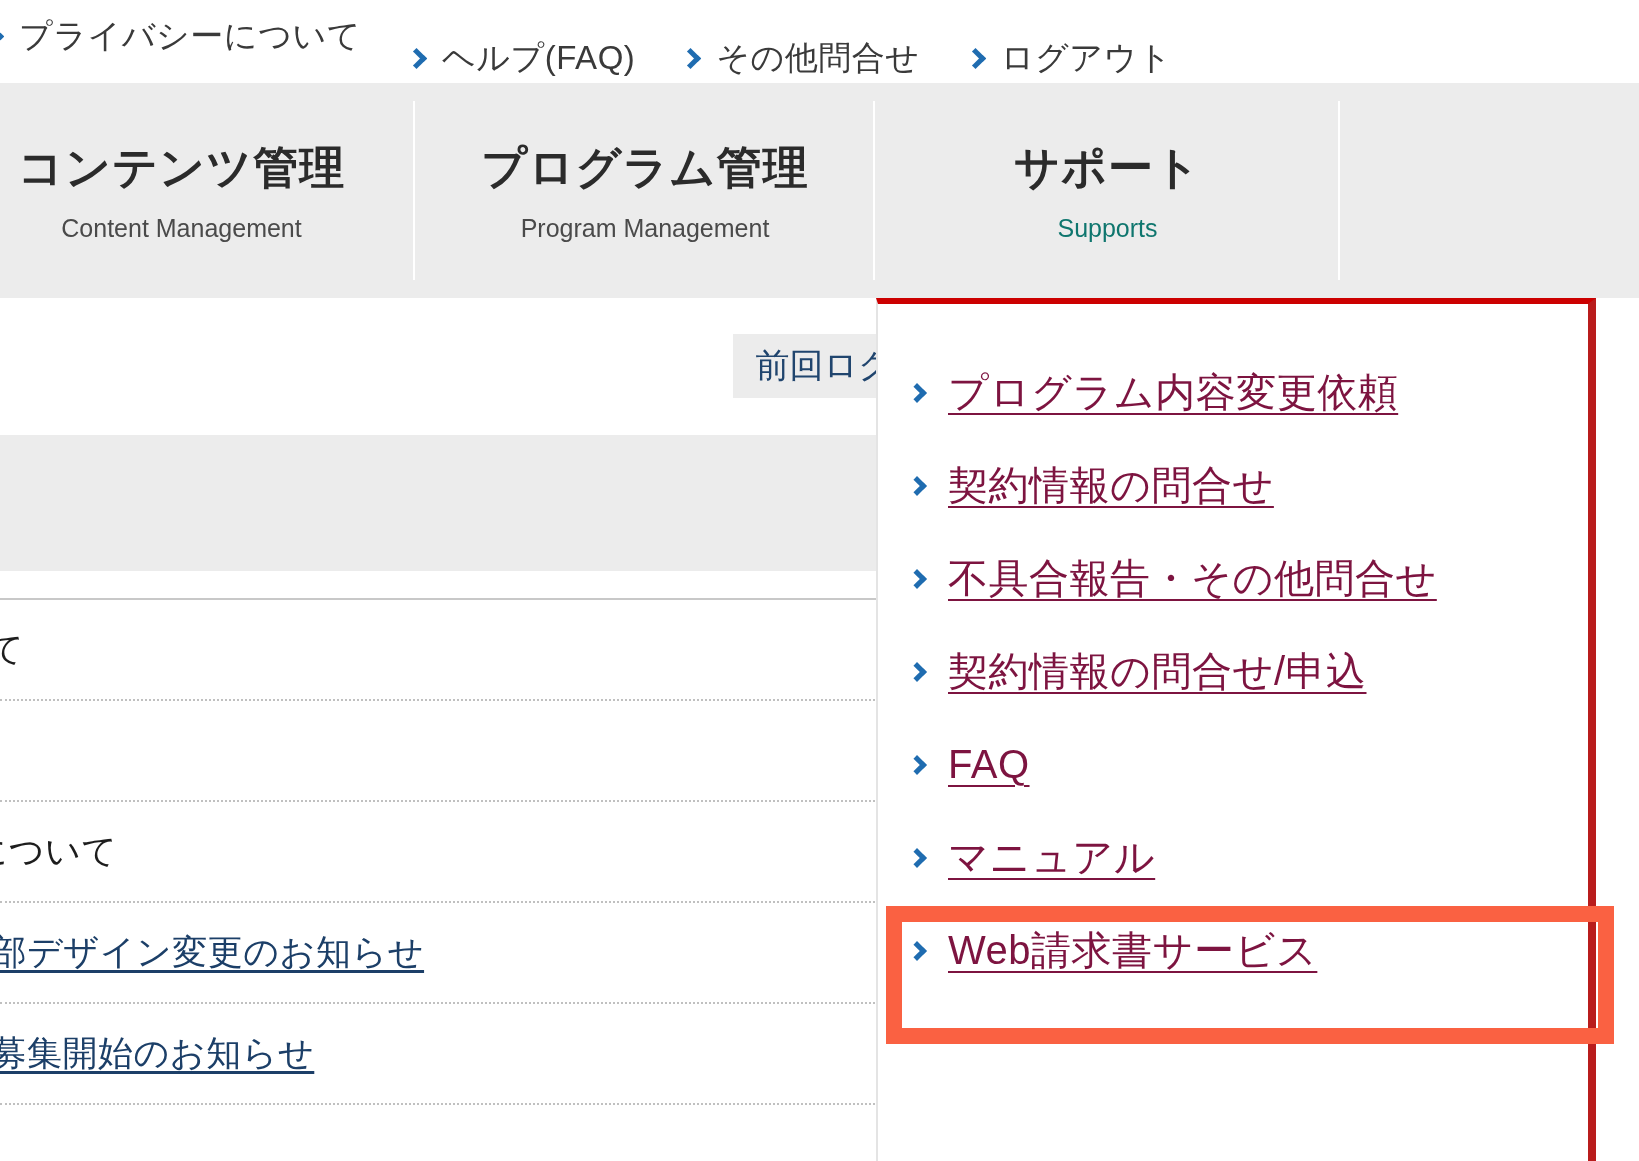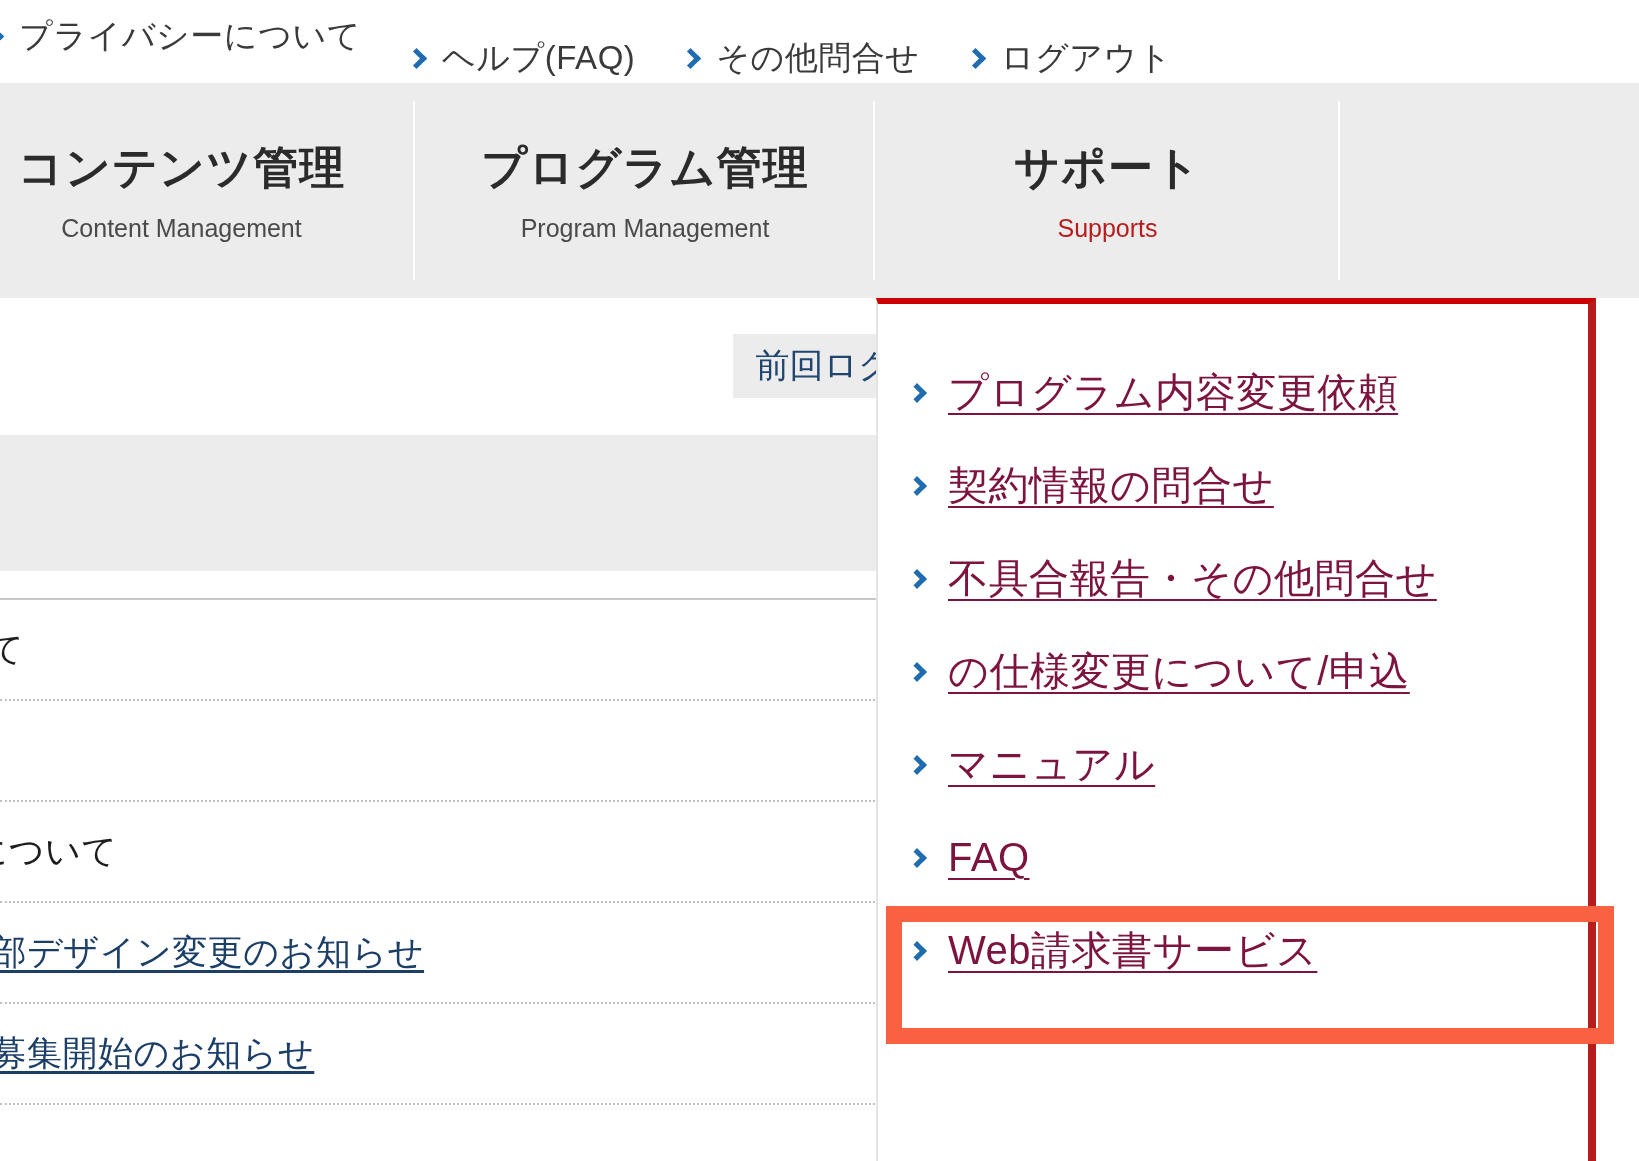--- a/index.html
+++ b/index.html
@@ -83,21 +83,21 @@
     color: #2b2b2b;
     white-space: nowrap;
     letter-spacing: 1px;
   }
   .tab-en {
     margin-top: 16px;
     font-size: 25px;
     color: #4a4a4a;
     white-space: nowrap;
   }
-  .tab.active .tab-en { color: #b91c1c; }
+  .tab.active .tab-en { color: #0f766e; }
 
   #tab-content  { width: 415px; }
   #tab-content .tab-ja { margin-left: -52px; }
   #tab-content .tab-en { margin-left: -52px; }
   #tab-program  { width: 460px; }
   #tab-support  { width: 465px; }
   #tab-spacer   { flex: 1 1 auto; }
 
   
   .content {
@@ -317,31 +317,31 @@
         <span class="dd-label">契約情報の問合せ</span>
       </a>
 
       <a class="dd-item" href="#">
         <span class="dd-chev"></span>
         <span class="dd-label">不具合報告・その他問合せ</span>
       </a>
 
       <a class="dd-item" href="#">
         <span class="dd-chev"></span>
-        <span class="dd-label">の仕様変更について/申込</span>
+        <span class="dd-label">契約情報の問合せ/申込</span>
+      </a>
+
+      <a class="dd-item" href="#">
+        <span class="dd-chev"></span>
+        <span class="dd-label">FAQ</span>
       </a>
 
       <a class="dd-item" href="#">
         <span class="dd-chev"></span>
         <span class="dd-label">マニュアル</span>
-      </a>
-
-      <a class="dd-item" href="#">
-        <span class="dd-chev"></span>
-        <span class="dd-label">FAQ</span>
       </a>
 
 
       <a class="dd-item" href="#">
         <span class="dd-chev"></span>
         <span class="dd-label">Web請求書サービス</span>
       </a>
 
     </div>
   </div>

